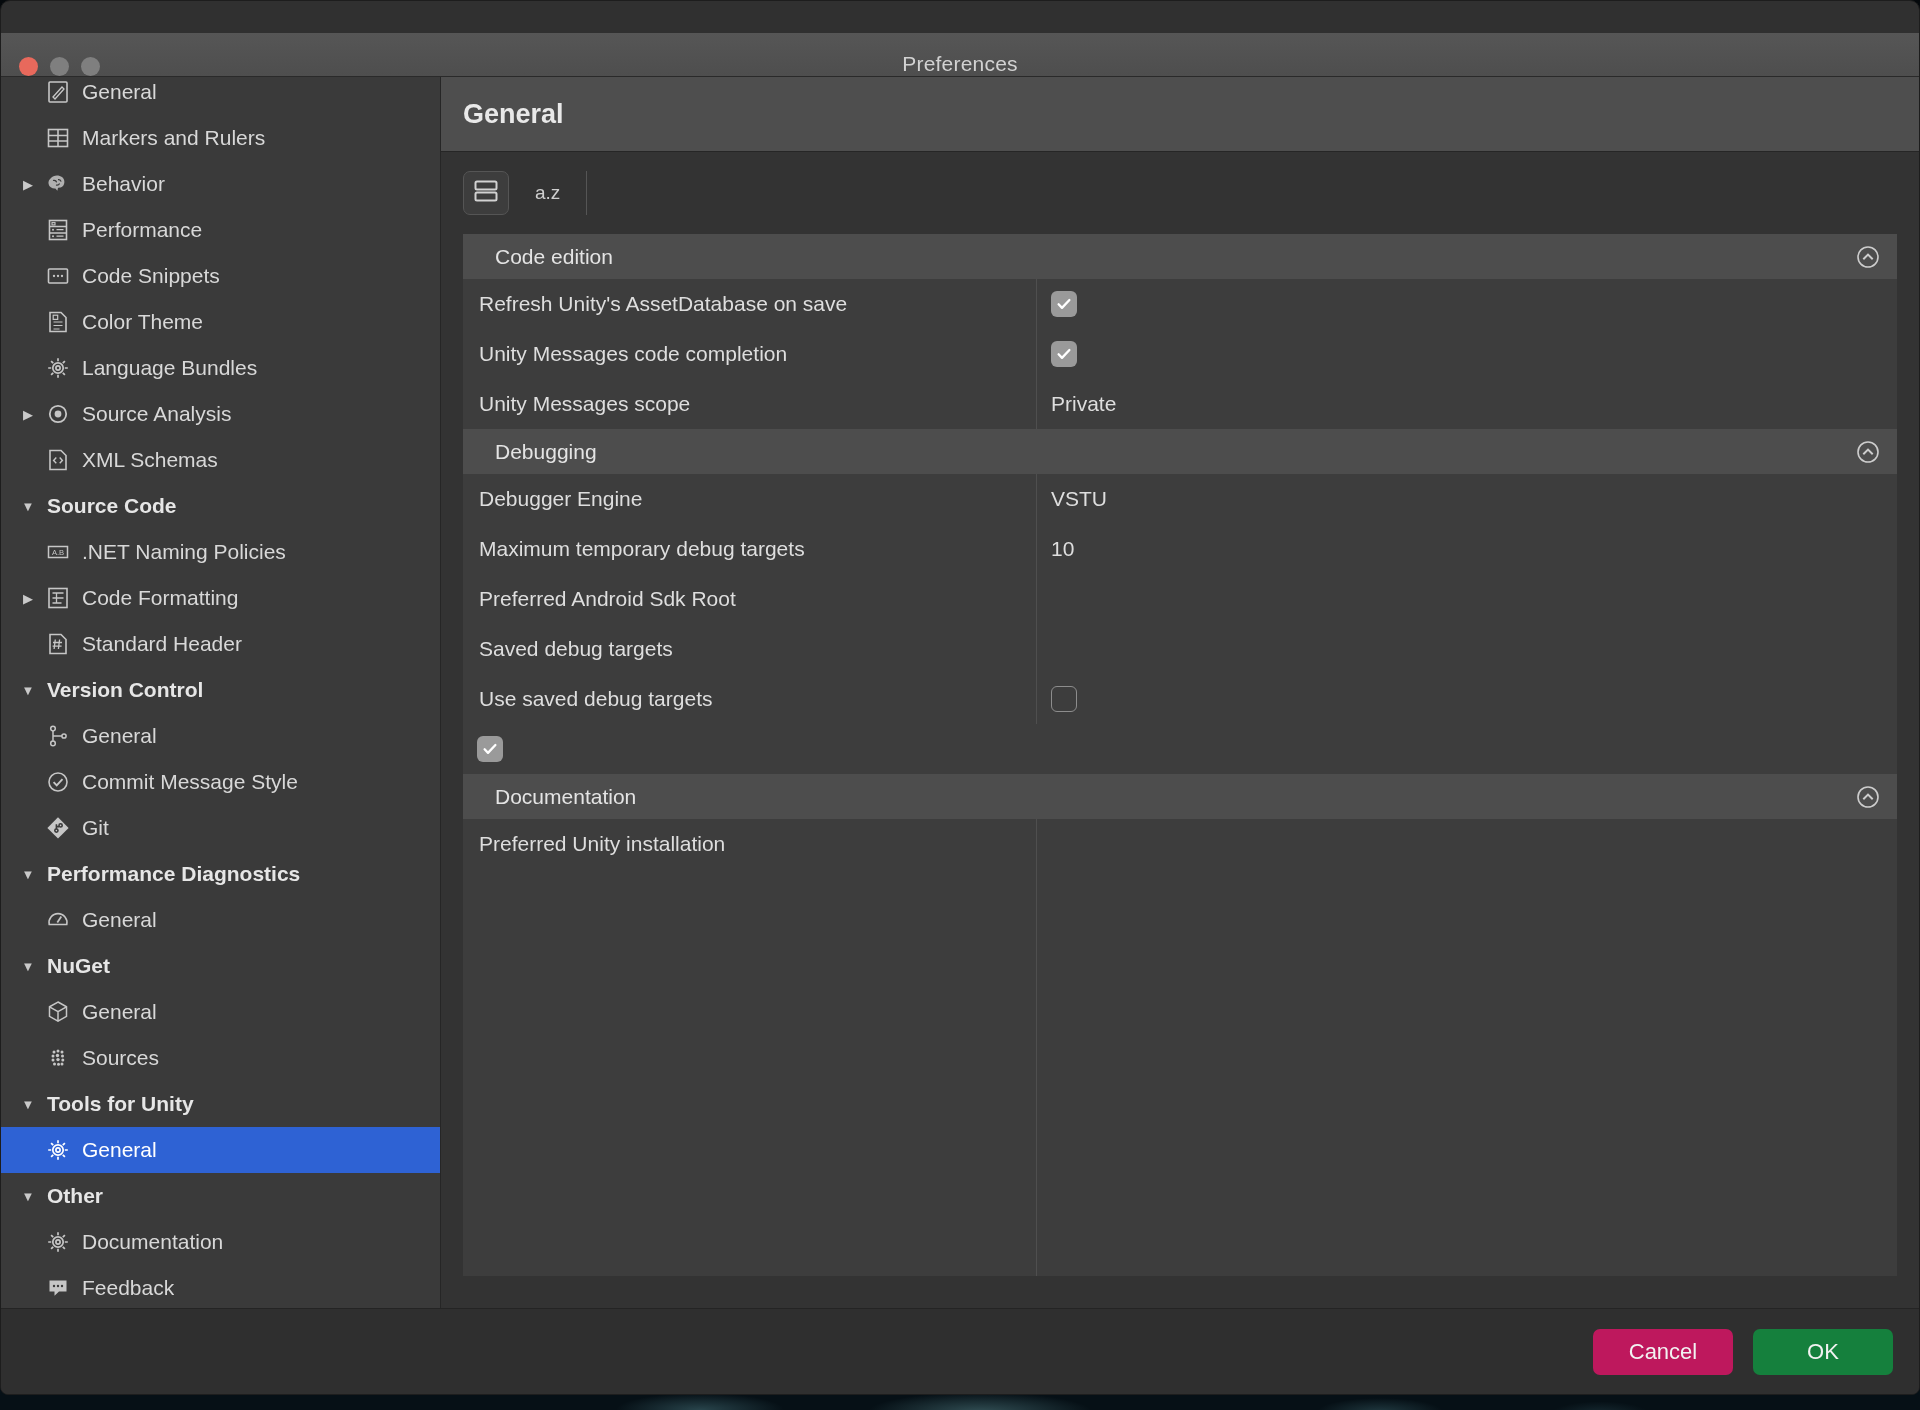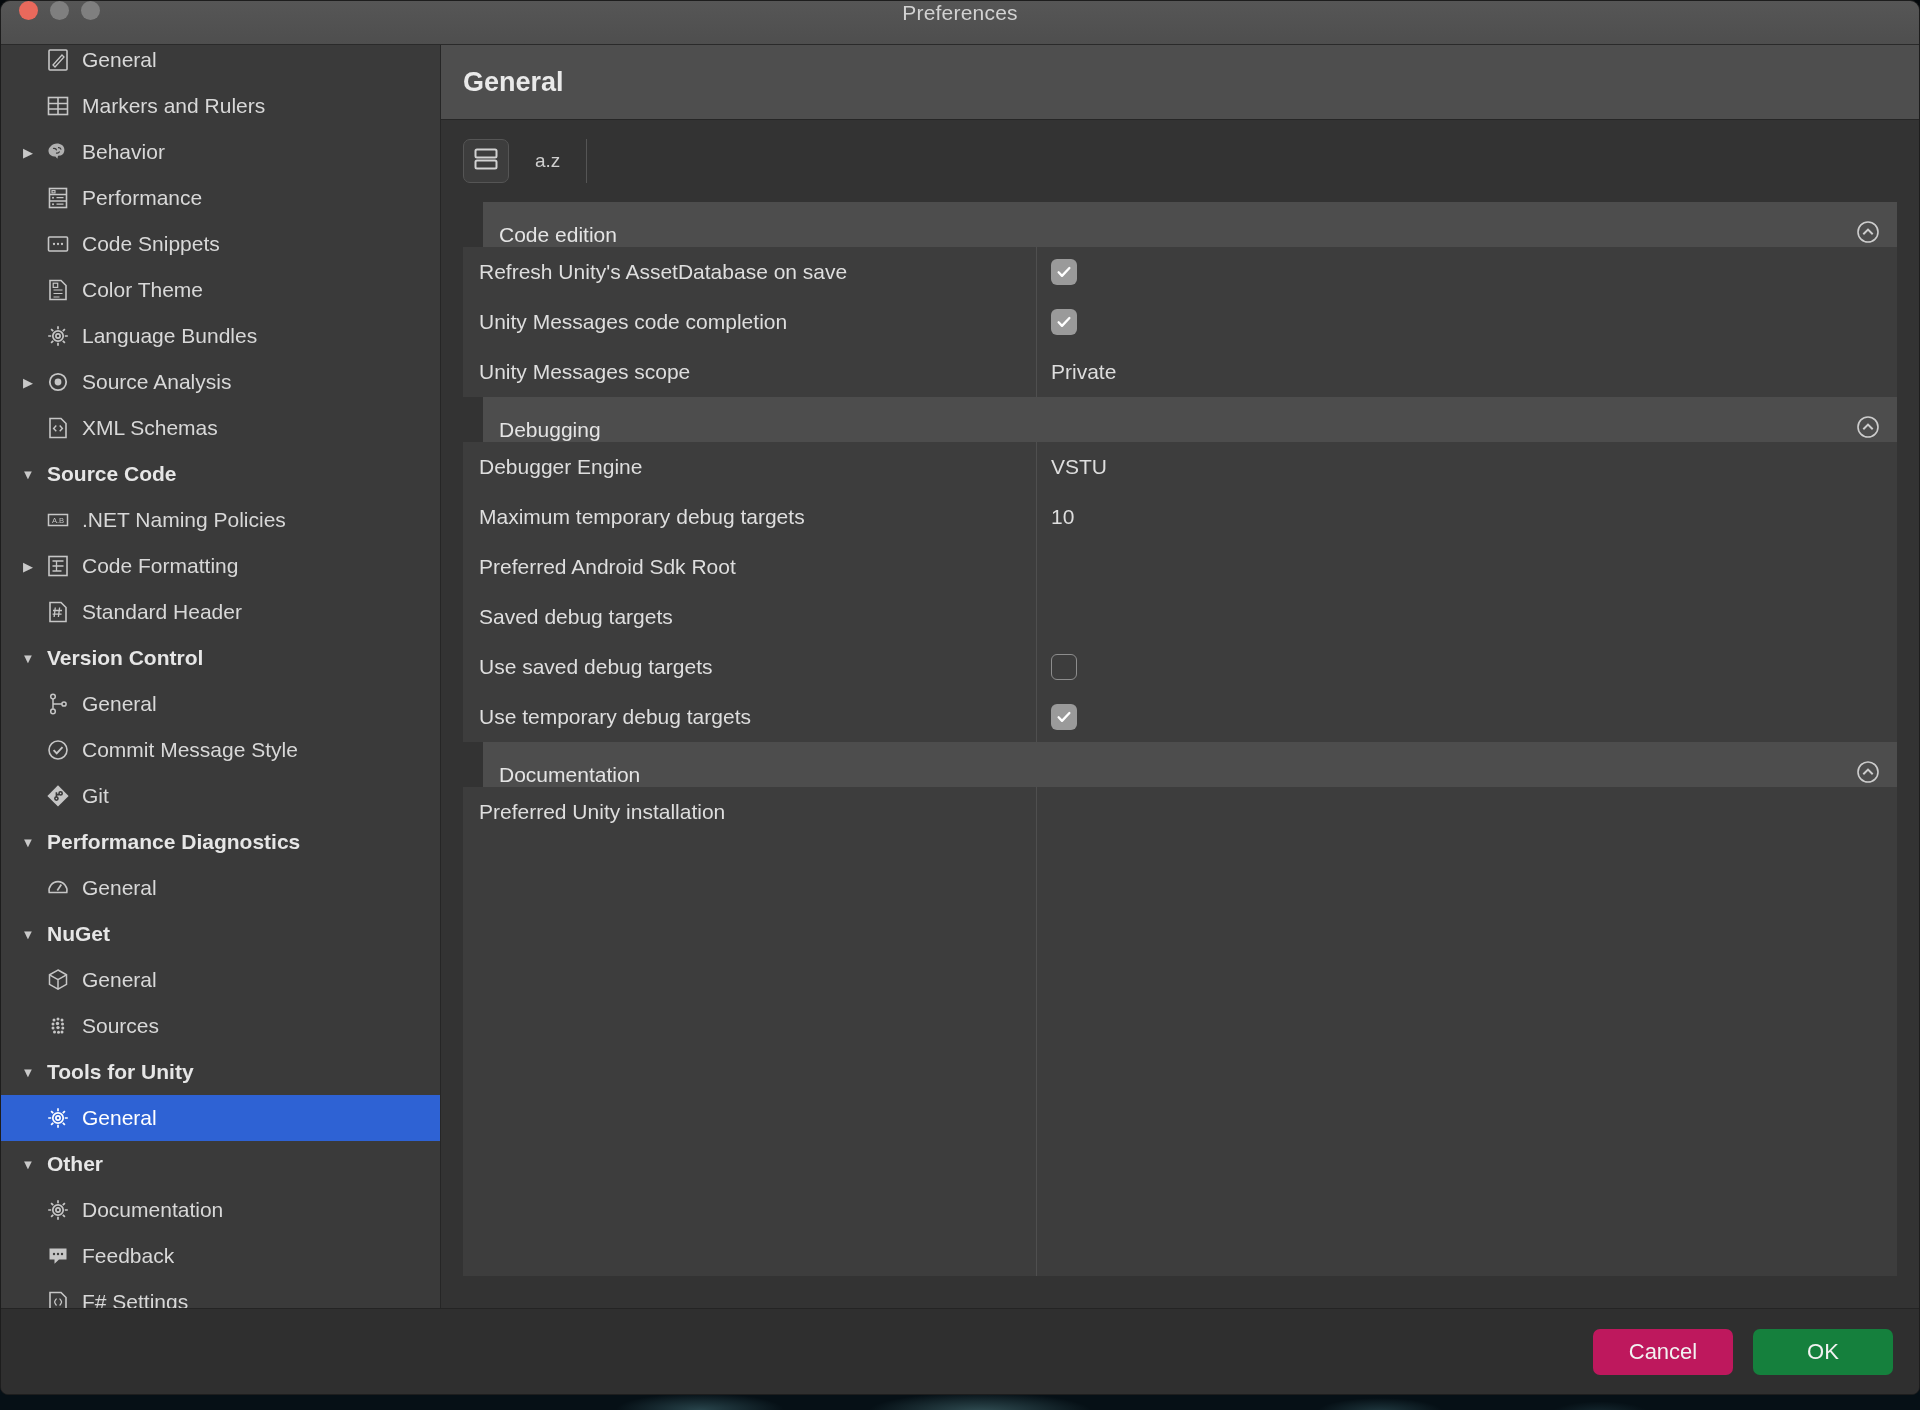--- a/index.html
+++ b/index.html
@@ -33,21 +33,21 @@
     overflow: hidden;
     display: flex; flex-direction: column;
   }
 
   
   #titlebar {
     height: 44px; flex: 0 0 44px;
     background: linear-gradient(180deg,#565656 0%,#4e4e4e 100%);
     border-bottom: 1px solid #2a2a2a;
     position: relative;
-    display: flex; align-items: flex-start;
+    display: flex; align-items: flex-end; margin-top: 32px;
   }
   .traffic { display: flex; gap: 12px; margin-left: 18px; }
   .light { width: 19px; height: 19px; border-radius: 50%; }
   .light.close { background: #e8695c; }
   .light.min   { background: #7f7f7f; }
   .light.zoom  { background: #7f7f7f; }
   #title {
     position: absolute; left: 0; right: 0; text-align: center;
     font-size: 21px; color: #d2d2d2; letter-spacing: .2px;
     pointer-events: none;
@@ -115,23 +115,23 @@
     height: 44px; display: flex; align-items: center;
     padding: 0 22px; color: #cfcfcf; font-size: 19px;
   }
   .tool-sep { width: 1px; height: 44px; background: #555; }
 
   
   #settings { flex: 1 1 auto; display: flex; flex-direction: column; min-height: 0; }
   .grp-header {
     height: 45px; flex: 0 0 45px;
     background: #4d4d4d;
-    display: flex; align-items: flex-end;
-    padding-left: 16px; padding-right: 14px;
-    color: #e4e4e4; font-size: 21px; margin-left: 20px;
+    display: flex; align-items: center;
+    padding-left: 32px; padding-right: 14px;
+    color: #e4e4e4; font-size: 21px;
   }
   .grp-header .grp-title { flex: 1 1 auto; }
   .collapse-icon { width: 30px; height: 30px; flex: 0 0 30px; }
   .row {
     height: 50px; flex: 0 0 50px;
     display: flex; align-items: center;
     background: #3d3d3d;
   }
   .row .name {
     width: 574px; flex: 0 0 574px;
@@ -556,21 +556,20 @@
               <div class="name">Saved debug targets</div>
               <div class="value"></div>
             </div>
             <div class="row">
               <div class="name">Use saved debug targets</div>
               <div class="value">
                 <span class="checkbox off"></span>
               </div>
             </div>
             <div class="row">
-              <div class="name">Use temporary debug targets</div>
               <div class="value">
                 <span class="checkbox on">
                   <svg width="18" height="18" viewBox="0 0 18 18" fill="none" stroke="#ffffff" stroke-width="2.3" stroke-linecap="round" stroke-linejoin="round">
                     <path d="m3.6 9.3 3.4 3.6L14.4 5"></path>
                   </svg>
                 </span>
               </div>
             </div>
             <div class="grp-header">
               <div class="grp-title">Documentation</div>

